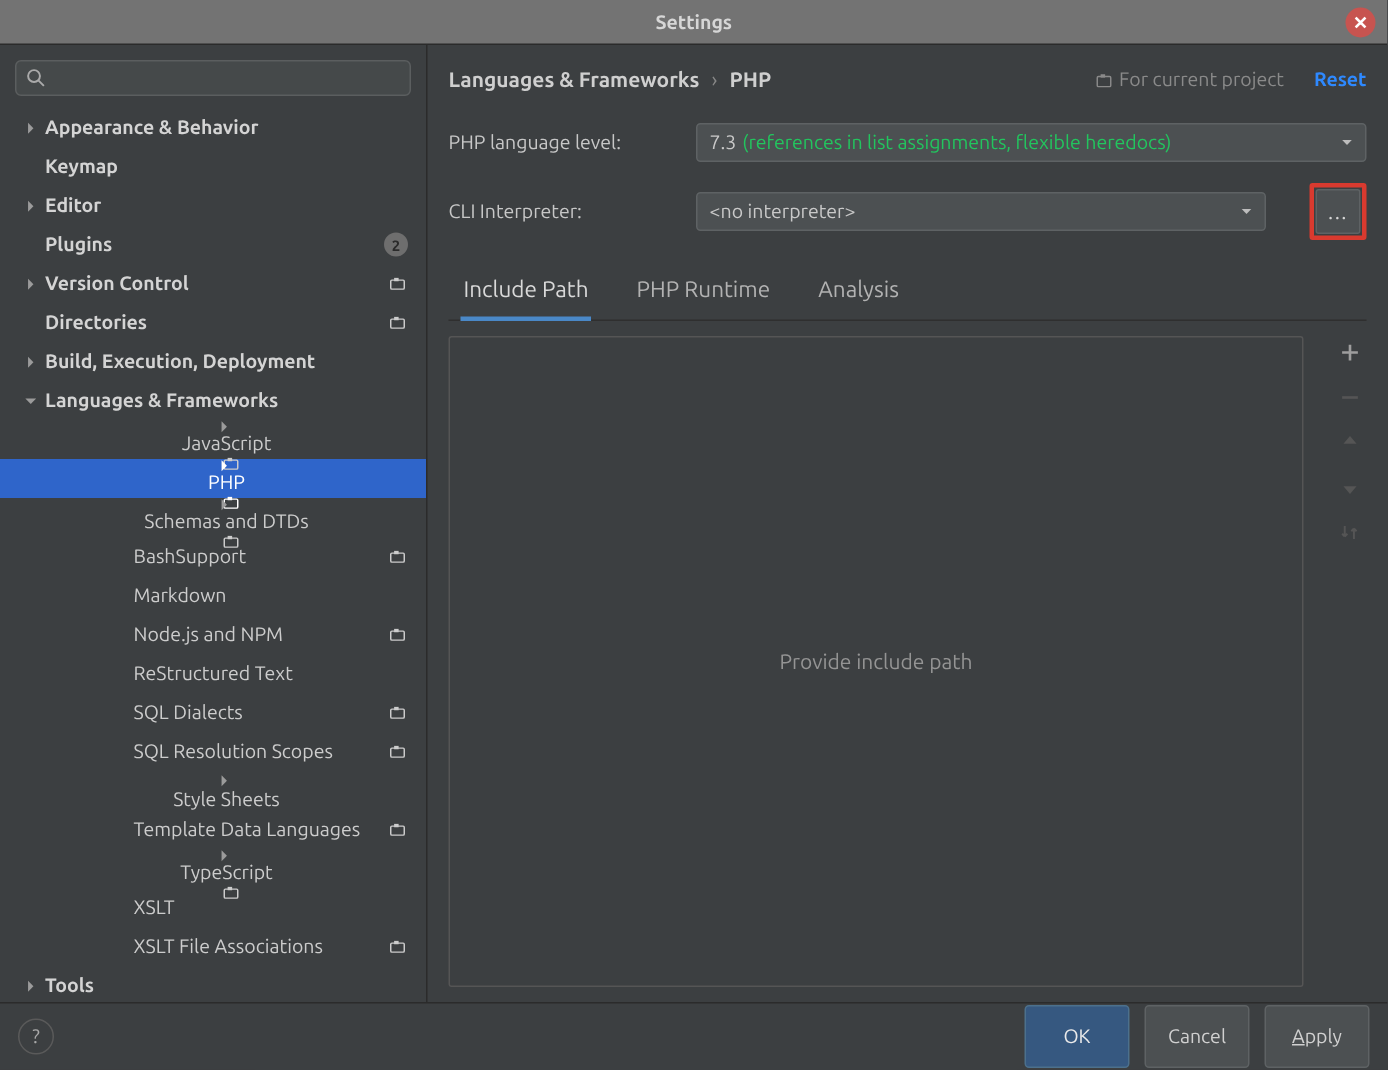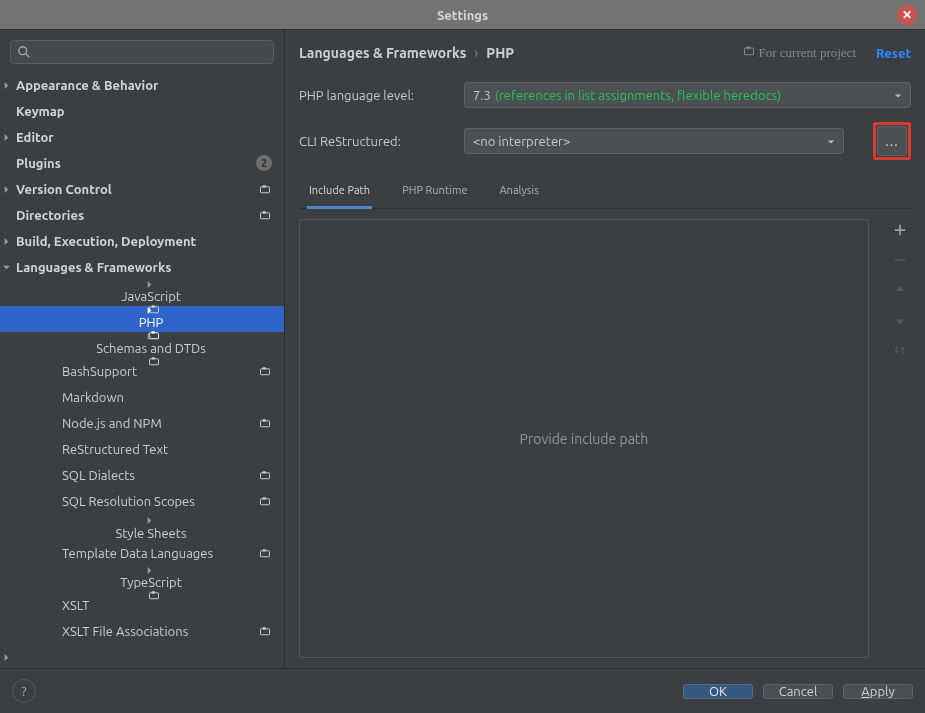--- a/index.html
+++ b/index.html
@@ -75,43 +75,43 @@
   }
   .tree-item .proj-icon svg { width: 12px; height: 12px; fill: #7a7a7a; }
   .tree-item.selected {
     background: #2f65ca;
     color: #ffffff;
   }
   .tree-item.selected .arrow svg { fill: #fff; }
   .tree-item.selected .label { color: #fff; }
   .tree-item.selected .proj-icon svg { fill: #cfe0ff; }
   
-  .lvl0 { }
+  .lvl0 { padding-left: 14px; }
   .lvl1 { padding-left: 30px; flex-direction: column; }
-  .lvl2 { padding-left: 46px; }
+  .lvl2 { padding-left: 73px; }
 
   .main {
     flex: 1;
     padding: 8px 14px 0 14px;
     display: flex; flex-direction: column;
     position: relative;
   }
   .breadcrumb-row {
     display: flex; align-items: center;
     height: 30px;
   }
   .breadcrumb {
     flex: 1;
     display: flex; align-items: center; gap: 8px;
     font-weight: bold; color: #cfcfcf; font-size: 14px;
   }
   .breadcrumb .sep { color: #888; font-weight: normal;}
   .project-scope {
-    display: flex; align-items: flex-start; gap: 4px;
-    color: #8a8a8a; font-size: 13px; font-family: Liberation Serif, serif;
+    display: flex; align-items: flex-end; gap: 4px;
+    color: #8a8a8a; font-size: 13px;
   }
   .project-scope svg { width: 12px; height: 12px; fill: #8a8a8a; }
   .reset-link {
     color: #2e89ff; font-weight: bold; margin-left: 20px;
     cursor: pointer; font-size: 13px;
   }
 
   .form-row {
     display: flex; align-items: center;
     margin-top: 14px;
@@ -147,21 +147,21 @@
     border-radius: 2px;
   }
 
   .tabs {
     display: flex; gap: 28px;
     margin-top: 18px;
     border-bottom: 1px solid #2f2f2f;
   }
   .tab {
     padding: 6px 2px 10px 2px;
-    color: #b2b2b2; cursor: pointer; font-size: 11px; text-align: center;
+    color: #b2b2b2; cursor: pointer; font-size: 15px; text-align: center;
   }
   .tab.active {
     color: #d9d9d9;
     border-bottom: 3px solid #4a88c7;
     margin-bottom: -1px;
   }
 
   .panel-area {
     margin-top: 10px; flex: 1;
     display: flex; gap: 20px;
@@ -195,21 +195,21 @@
     gap: 10px;
   }
   .help-btn {
     width: 24px; height: 24px; border-radius: 50%;
     border: 1px solid #5a5a5a;
     display: flex; align-items: center; justify-content: center;
     color: #aaa; cursor: pointer; font-size: 13px;
   }
   .footer .spacer-flex { flex: 1; }
   .btn {
-    min-width: 70px; height: 15px;
+    min-width: 70px; height: 42px;
     background: #4c5052; border: 1px solid #5e6264;
     border-radius: 3px; color: #d0d0d0;
     display: inline-flex; align-items: center; justify-content: center;
     padding: 0 14px; cursor: pointer; font-size: 13px;
   }
   .btn.primary { background: #365880; border-color: #4c708c; color: #eaeaea; }
   .btn .u { text-decoration: underline; }
 </style>
 </head>
 <body>
@@ -434,20 +434,21 @@
               <rect x="5" y="3" width="4" height="3" fill="currentColor"></rect>
             </svg>
           </span>
         </div>
         <div class="tree-item lvl0 bold">
           <span class="arrow">
             <svg viewBox="0 0 10 10">
               <path d="M3 1 L7 5 L3 9 Z"></path>
             </svg>
           </span>
+          <span class="label">Tools</span>
         </div>
       </div>
   </div>
 
   <div class="main">
     <div class="breadcrumb-row">
       <div class="breadcrumb">
         <span>Languages &amp; Frameworks</span>
         <span class="sep">›</span>
         <span>PHP</span>
@@ -467,21 +468,21 @@
       <div class="form-dd">
         <span>7.3</span>
         <span class="hint">(references in list assignments, flexible heredocs)</span>
         <span class="caret"><svg viewBox="0 0 10 10">
               <path d="M1 3 L5 7 L9 3 Z"></path>
             </svg></span>
       </div>
     </div>
 
     <div class="form-row">
-      <span class="form-label">CLI ReStructured:</span>
+      <span class="form-label">CLI Interpreter:</span>
       <div class="form-dd" style="margin-right:4px;">
         <span>&lt;no interpreter&gt;</span>
         <span class="caret"><svg viewBox="0 0 10 10">
               <path d="M1 3 L5 7 L9 3 Z"></path>
             </svg></span>
       </div>
       <span class="ellipsis-highlight">
         <span class="ellipsis-btn">
           <span>...</span>
         </span>

